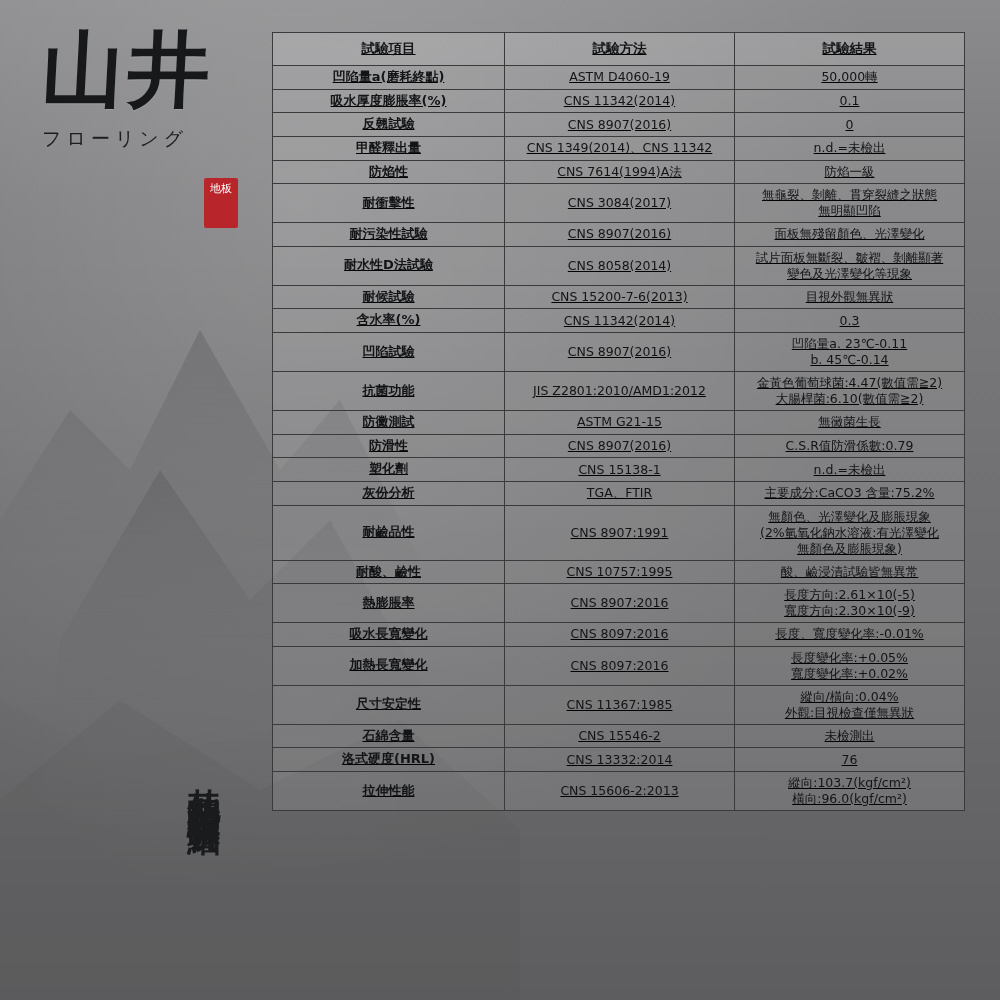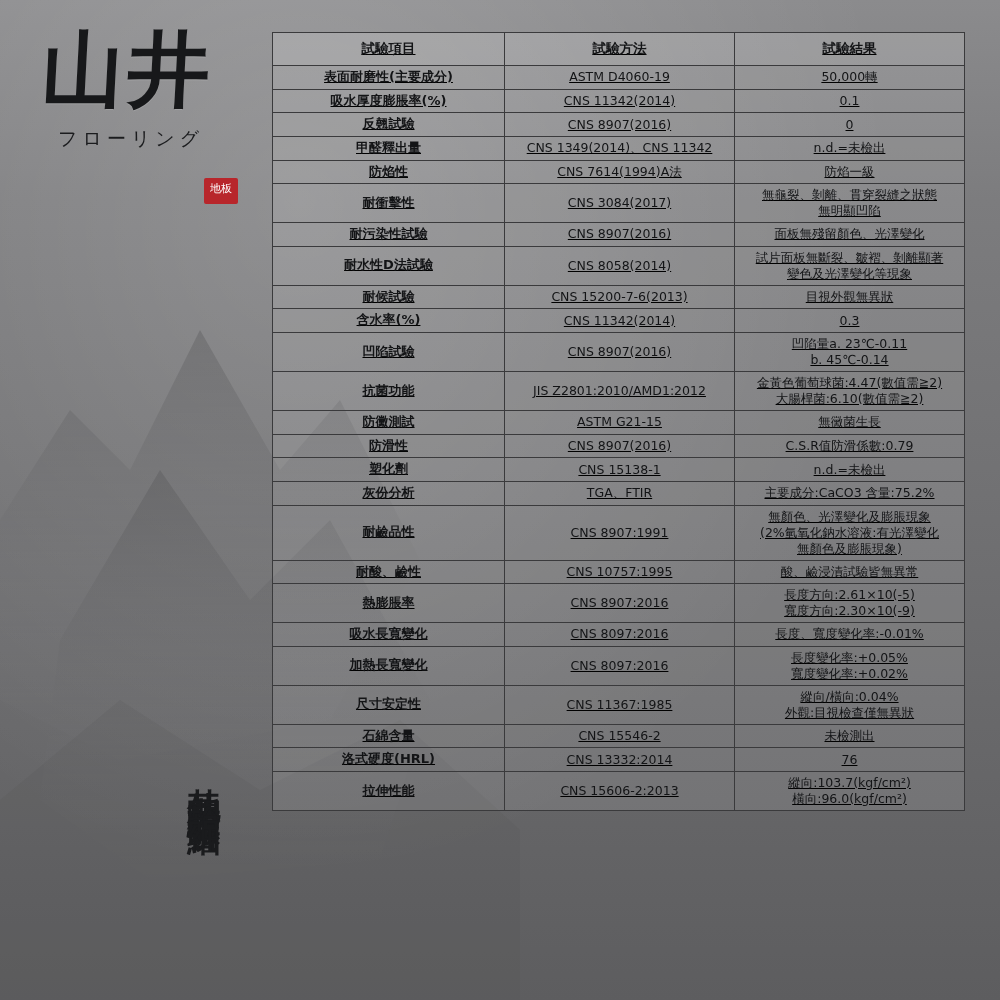--- a/index.html
+++ b/index.html
@@ -50,32 +50,31 @@
     font-family: "DejaVu Serif", serif;
     font-weight: bold;
     font-size: 82px;
     letter-spacing: 4px;
     line-height: 1;
     text-shadow: 0 1px 0 rgba(255,255,255,0.15);
     transform: skewX(-3deg);
   }
   .logo-sub {
     margin-top: 16px;
-    margin-left: 16px;
     font-size: 19px;
     letter-spacing: 5px;
     font-family: "DejaVu Sans", sans-serif;
     color: #1b1c1e;
   }
   .logo-stamp {
     position: absolute;
     left: 162px;
     top: 150px;
     width: 34px;
-    height: 26px;
+    height: 50px;
     background: #b8262b;
     color: #fff;
     font-size: 11px;
     line-height: 13px;
     text-align: center;
     padding-top: 4px;
     box-sizing: border-box;
     border-radius: 2px;
     letter-spacing: 0;
   }
@@ -176,21 +175,21 @@
         </colgroup>
       <thead>
         <tr>
           <th>試驗項目</th>
           <th>試驗方法</th>
           <th>試驗結果</th>
         </tr>
       </thead>
       <tbody id="spec-body">
           <tr>
-            <td class="col-item">表面耐磨性(主要成分)</td>
+            <td class="col-item">凹陷量a(磨耗終點)</td>
             <td>ASTM D4060-19</td>
             <td class="cell-lines">
               <span>50,000轉</span>
             </td>
           </tr>
           <tr>
             <td class="col-item">吸水厚度膨脹率(%)</td>
             <td>CNS 11342(2014)</td>
             <td class="cell-lines">
               <span>0.1</span>

